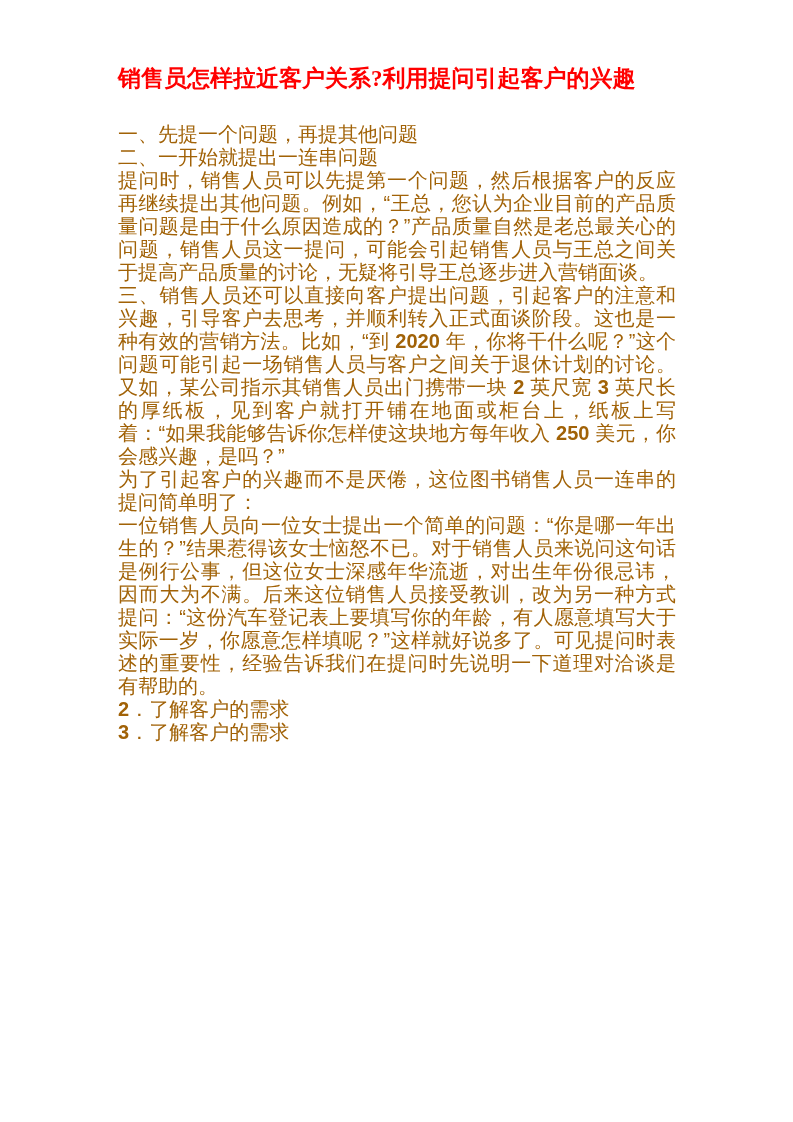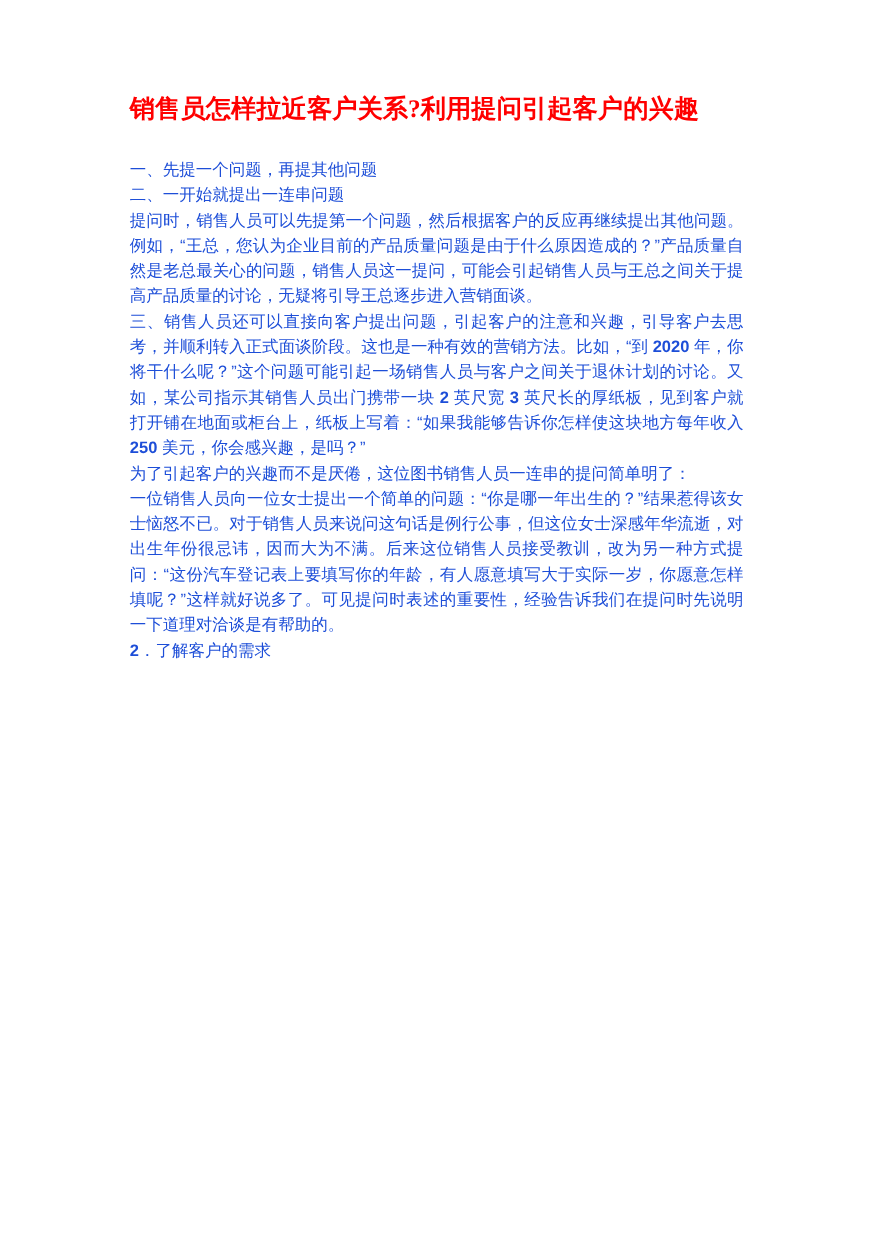--- a/index.html
+++ b/index.html
@@ -10,37 +10,37 @@
   body {
     width: 793px;
     height: 1122px;
     overflow: hidden;
     font-family: "Liberation Sans", "DejaVu Sans", sans-serif;
   }
   .page {
     box-sizing: border-box;
     width: 793px;
     height: 1122px;
-    padding: 84px 117px 0 118px;
+    padding: 64px 117px 0 118px;
     background: #ffffff;
   }
   .doc-title {
     margin: 0 0 29px 0;
     font-family: "Liberation Serif", "DejaVu Serif", serif;
     font-weight: bold;
     font-size: 23px;
     line-height: 30px;
     color: #ff0000;
     text-align: left;
     letter-spacing: 0;
   }
   .doc-body {
-    font-size: 15px;
+    font-size: 20px;
     line-height: 23px;
-    color: #1d4ed8;
+    color: #a16207;
     text-align: justify;
   }
   .doc-body p {
     margin: 0;
   }
   .gap-none   { margin-top: 0; }
   .gap-small  { margin-top: 8px; }
   .gap-medium { margin-top: 15px; }
   .gap-large  { margin-top: 29px; }
   .b { font-weight: bold; }
@@ -51,14 +51,15 @@
 <div class="page">
   <h1 class="doc-title">销售员怎样拉近客户关系?利用提问引起客户的兴趣</h1>
   <div id="doc-body" class="doc-body">
       <p class="block gap-none"><span>一、先提一个问题，再提其他问题</span></p>
       <p class="block gap-medium"><span>二、一开始就提出一连串问题</span></p>
       <p class="block gap-none"><span>提问时，销售人员可以先提第一个问题，然后根据客户的反应再继续提出其他问题。例如，“王总，您认为企业目前的产品质量问题是由于什么原因造成的？”产品质量自然是老总最关心的问题，销售人员这一提问，可能会引起销售人员与王总之间关于提高产品质量的讨论，无疑将引导王总逐步进入营销面谈。</span></p>
       <p class="block gap-small"><span>三、销售人员还可以直接向客户提出问题，引起客户的注意和兴趣，引导客户去思考，并顺利转入正式面谈阶段。这也是一种有效的营销方法。比如，“到 </span><span class="b">2020</span><span> 年，你将干什么呢？”这个问题可能引起一场销售人员与客户之间关于退休计划的讨论。又如，某公司指示其销售人员出门携带一块 </span><span class="b">2</span><span> 英尺宽 </span><span class="b">3</span><span> 英尺长的厚纸板，见到客户就打开铺在地面或柜台上，纸板上写着：“如果我能够告诉你怎样使这块地方每年收入 </span><span class="b">250</span><span> 美元，你会感兴趣，是吗？”</span></p>
       <p class="block gap-small"><span>为了引起客户的兴趣而不是厌倦，这位图书销售人员一连串的提问简单明了：</span></p>
       <p class="block gap-none"><span>一位销售人员向一位女士提出一个简单的问题：“你是哪一年出生的？”结果惹得该女士恼怒不已。对于销售人员来说问这句话是例行公事，但这位女士深感年华流逝，对出生年份很忌讳，因而大为不满。后来这位销售人员接受教训，改为另一种方式提问：“这份汽车登记表上要填写你的年龄，有人愿意填写大于实际一岁，你愿意怎样填呢？”这样就好说多了。可见提问时表述的重要性，经验告诉我们在提问时先说明一下道理对洽谈是有帮助的。</span></p>
       <p class="block gap-large"><span class="b">2</span><span>．了解客户的需求</span></p>
+      <p class="block gap-small"><span class="b">3</span><span>．了解客户的需求</span></p>
     </div>
 </div>
 
 </body></html>

